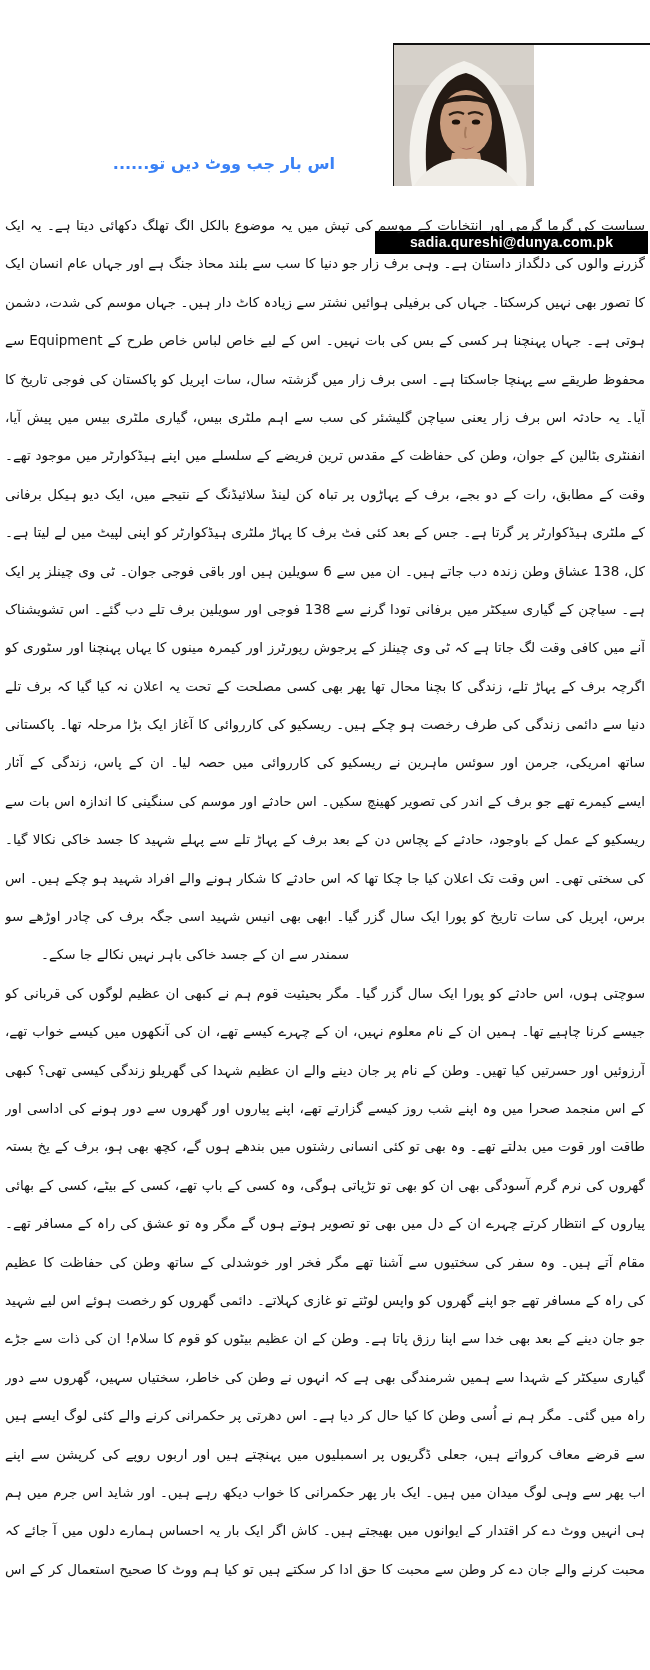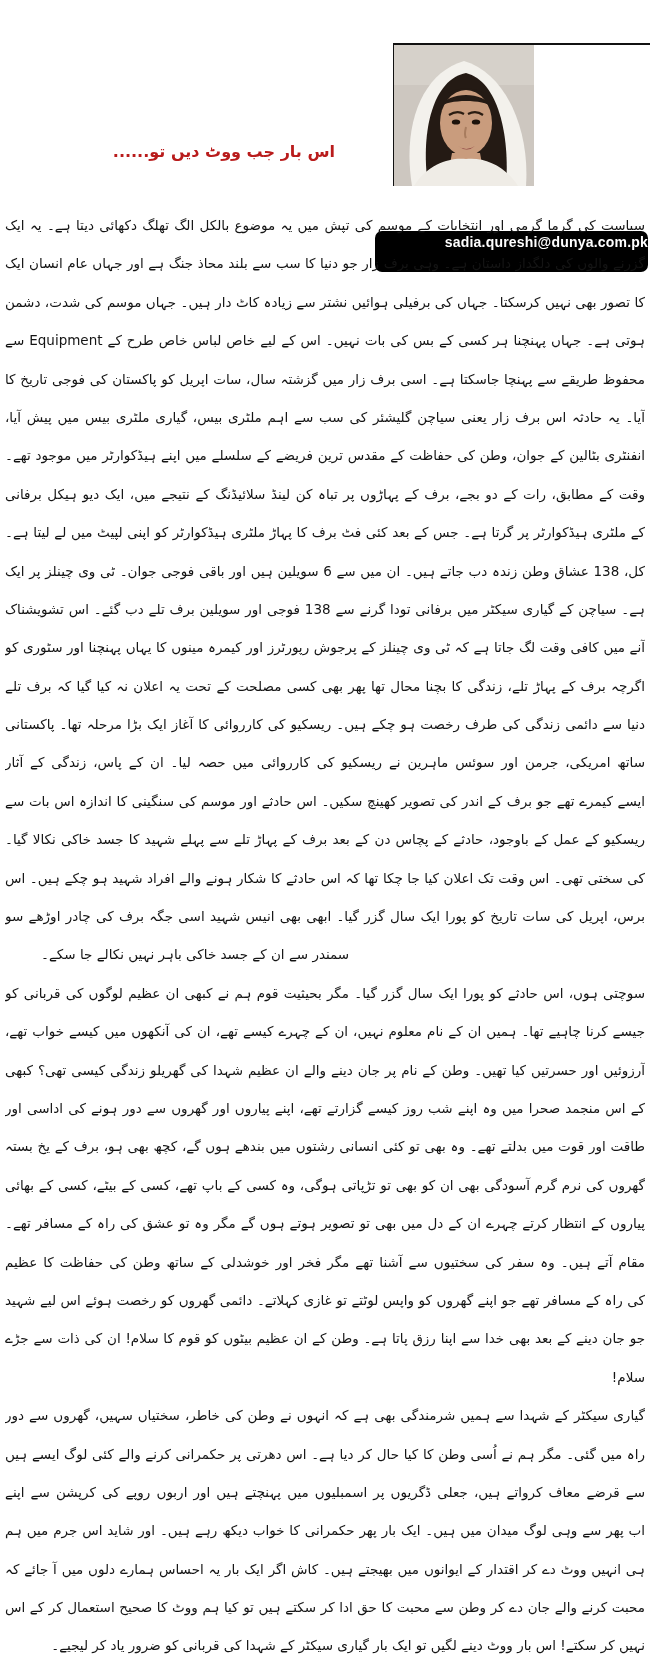--- a/index.html
+++ b/index.html
@@ -74,42 +74,41 @@
     overflow: hidden;
     background: #cfc9c2;
   }
   .photo svg { display: block; }
 
   .email-bar {
     position: absolute;
     top: 186px;
     right: 2px;
     width: 273px;
-    height: 41px;
+    height: 23px;
     background: #000;
     color: #fff;
     direction: ltr;
-    text-align: right;
+    text-align: center;
     font-size: 14px;
     font-weight: bold;
     line-height: 23px;
     font-family: "Liberation Sans", sans-serif;
     letter-spacing: 0.2px;
-    border-radius: 7px;
   }
 
   
   .headline {
     position: absolute;
-    top: 142px;
+    top: 154px;
     right: 315px;
     white-space: nowrap;
     font-size: 16px;
     font-weight: bold;
-    color: #b91c1c;
+    color: #3b82f6;
     text-align: center;
   }
 
   
   .body-text {
     position: absolute;
     top: 206px;
     right: 5px;
     left: 5px;
     font-size: 13.5px;
@@ -207,23 +206,21 @@
       <div class="bline">سوچتی ہوں، اس حادثے کو پورا ایک سال گزر گیا۔ مگر بحیثیت قوم ہم نے کبھی ان عظیم لوگوں کی قربانی کو اس طرح سے محسوس نہیں کیا</div>
       <div class="bline">جیسے کرنا چاہیے تھا۔ ہمیں ان کے نام معلوم نہیں، ان کے چہرے کیسے تھے، ان کی آنکھوں میں کیسے خواب تھے، ان کے دل کی</div>
       <div class="bline">آرزوئیں اور حسرتیں کیا تھیں۔ وطن کے نام پر جان دینے والے ان عظیم شہدا کی گھریلو زندگی کیسی تھی؟ کبھی ہم نے سوچا کہ برف</div>
       <div class="bline">کے اس منجمد صحرا میں وہ اپنے شب روز کیسے گزارتے تھے، اپنے پیاروں اور گھروں سے دور ہونے کی اداسی اور تنہائی کو وہ کیسے اپنی</div>
       <div class="bline">طاقت اور قوت میں بدلتے تھے۔ وہ بھی تو کئی انسانی رشتوں میں بندھے ہوں گے، کچھ بھی ہو، برف کے یخ بستہ ماحول سے دور، اپنے</div>
       <div class="bline">گھروں کی نرم گرم آسودگی بھی ان کو بھی تو تڑپاتی ہوگی، وہ کسی کے باپ تھے، کسی کے بیٹے، کسی کے بھائی اور کسی کے شوہر، اپنے</div>
       <div class="bline">پیاروں کے انتظار کرتے چہرے ان کے دل میں بھی تو تصویر ہوتے ہوں گے مگر وہ تو عشق کی راہ کے مسافر تھے۔ جس میں بڑے سخت</div>
       <div class="bline">مقام آتے ہیں۔ وہ سفر کی سختیوں سے آشنا تھے مگر فخر اور خوشدلی کے ساتھ وطن کی حفاظت کا عظیم فریضہ سرانجام دے رہے تھے۔ وہ خدا</div>
       <div class="bline">کی راہ کے مسافر تھے جو اپنے گھروں کو واپس لوٹتے تو غازی کہلاتے۔ دائمی گھروں کو رخصت ہوئے اس لیے شہید ٹھہرے۔ وہ شہید</div>
       <div class="bline">جو جان دینے کے بعد بھی خدا سے اپنا رزق پاتا ہے۔ وطن کے ان عظیم بیٹوں کو قوم کا سلام! ان کی ذات سے جڑے تمام رشتوں کو ہمارا</div>
-      <div class="bline last">سلام!</div>
       <div class="bline">گیاری سیکٹر کے شہدا سے ہمیں شرمندگی بھی ہے کہ انہوں نے وطن کی خاطر، سختیاں سہیں، گھروں سے دور رہے اور پھر جان بھی اسی</div>
       <div class="bline">راہ میں گئی۔ مگر ہم نے اُسی وطن کا کیا حال کر دیا ہے۔ اس دھرتی پر حکمرانی کرنے والے کئی لوگ ایسے ہیں جو ٹیکس نہیں دیتے، بینکوں</div>
       <div class="bline">سے قرضے معاف کرواتے ہیں، جعلی ڈگریوں پر اسمبلیوں میں پہنچتے ہیں اور اربوں روپے کی کرپشن سے اپنے خزانے بھرتے ہیں۔</div>
       <div class="bline">اب پھر سے وہی لوگ میدان میں ہیں۔ ایک بار پھر حکمرانی کا خواب دیکھ رہے ہیں۔ اور شاید اس جرم میں ہم بھی شریک ہیں کیونکہ ہم</div>
       <div class="bline">ہی انہیں ووٹ دے کر اقتدار کے ایوانوں میں بھیجتے ہیں۔ کاش اگر ایک بار یہ احساس ہمارے دلوں میں آ جائے کہ اگر اس وطن سے</div>
       <div class="bline">محبت کرنے والے جان دے کر وطن سے محبت کا حق ادا کر سکتے ہیں تو کیا ہم ووٹ کا صحیح استعمال کر کے اس وطن سے محبت کا قرض ادا</div>
-      <div class="bline last">نہیں کر سکتے! اس بار ووٹ دینے لگیں تو ایک بار گیاری سیکٹر کے شہدا کی قربانی کو ضرور یاد کر لیجیے۔</div>
     </div>
 
 </div>
 
 </body></html>

